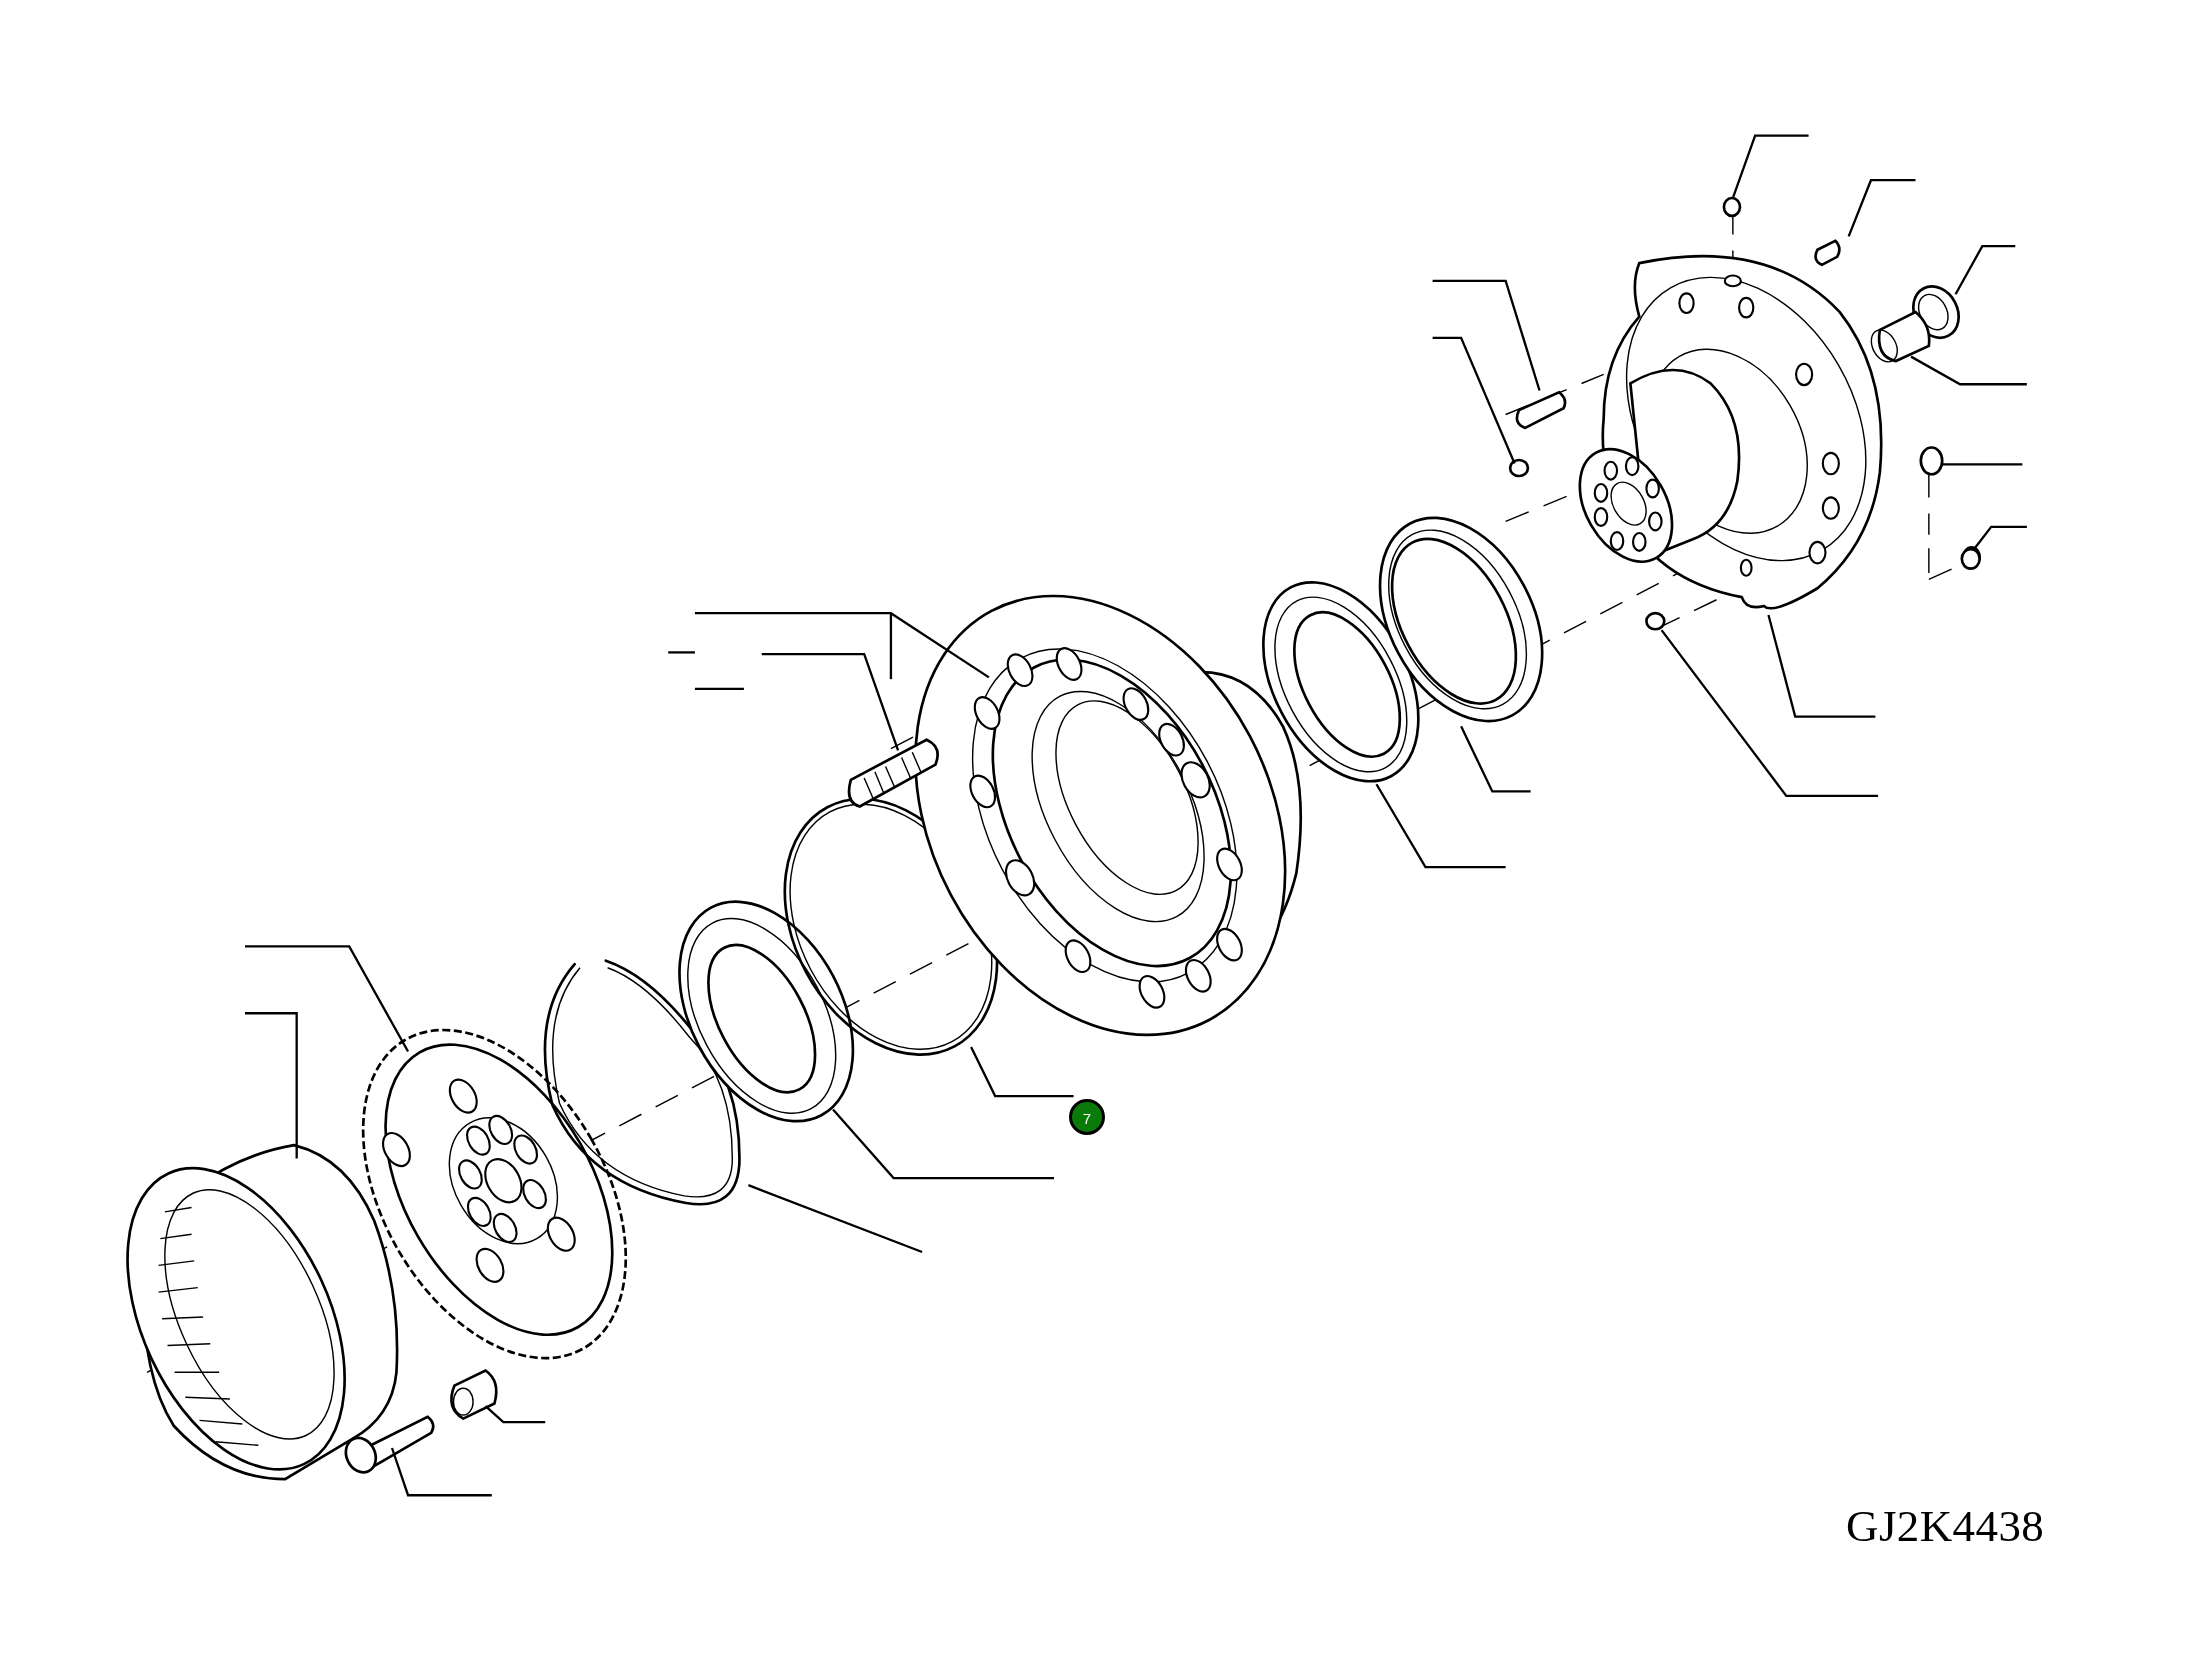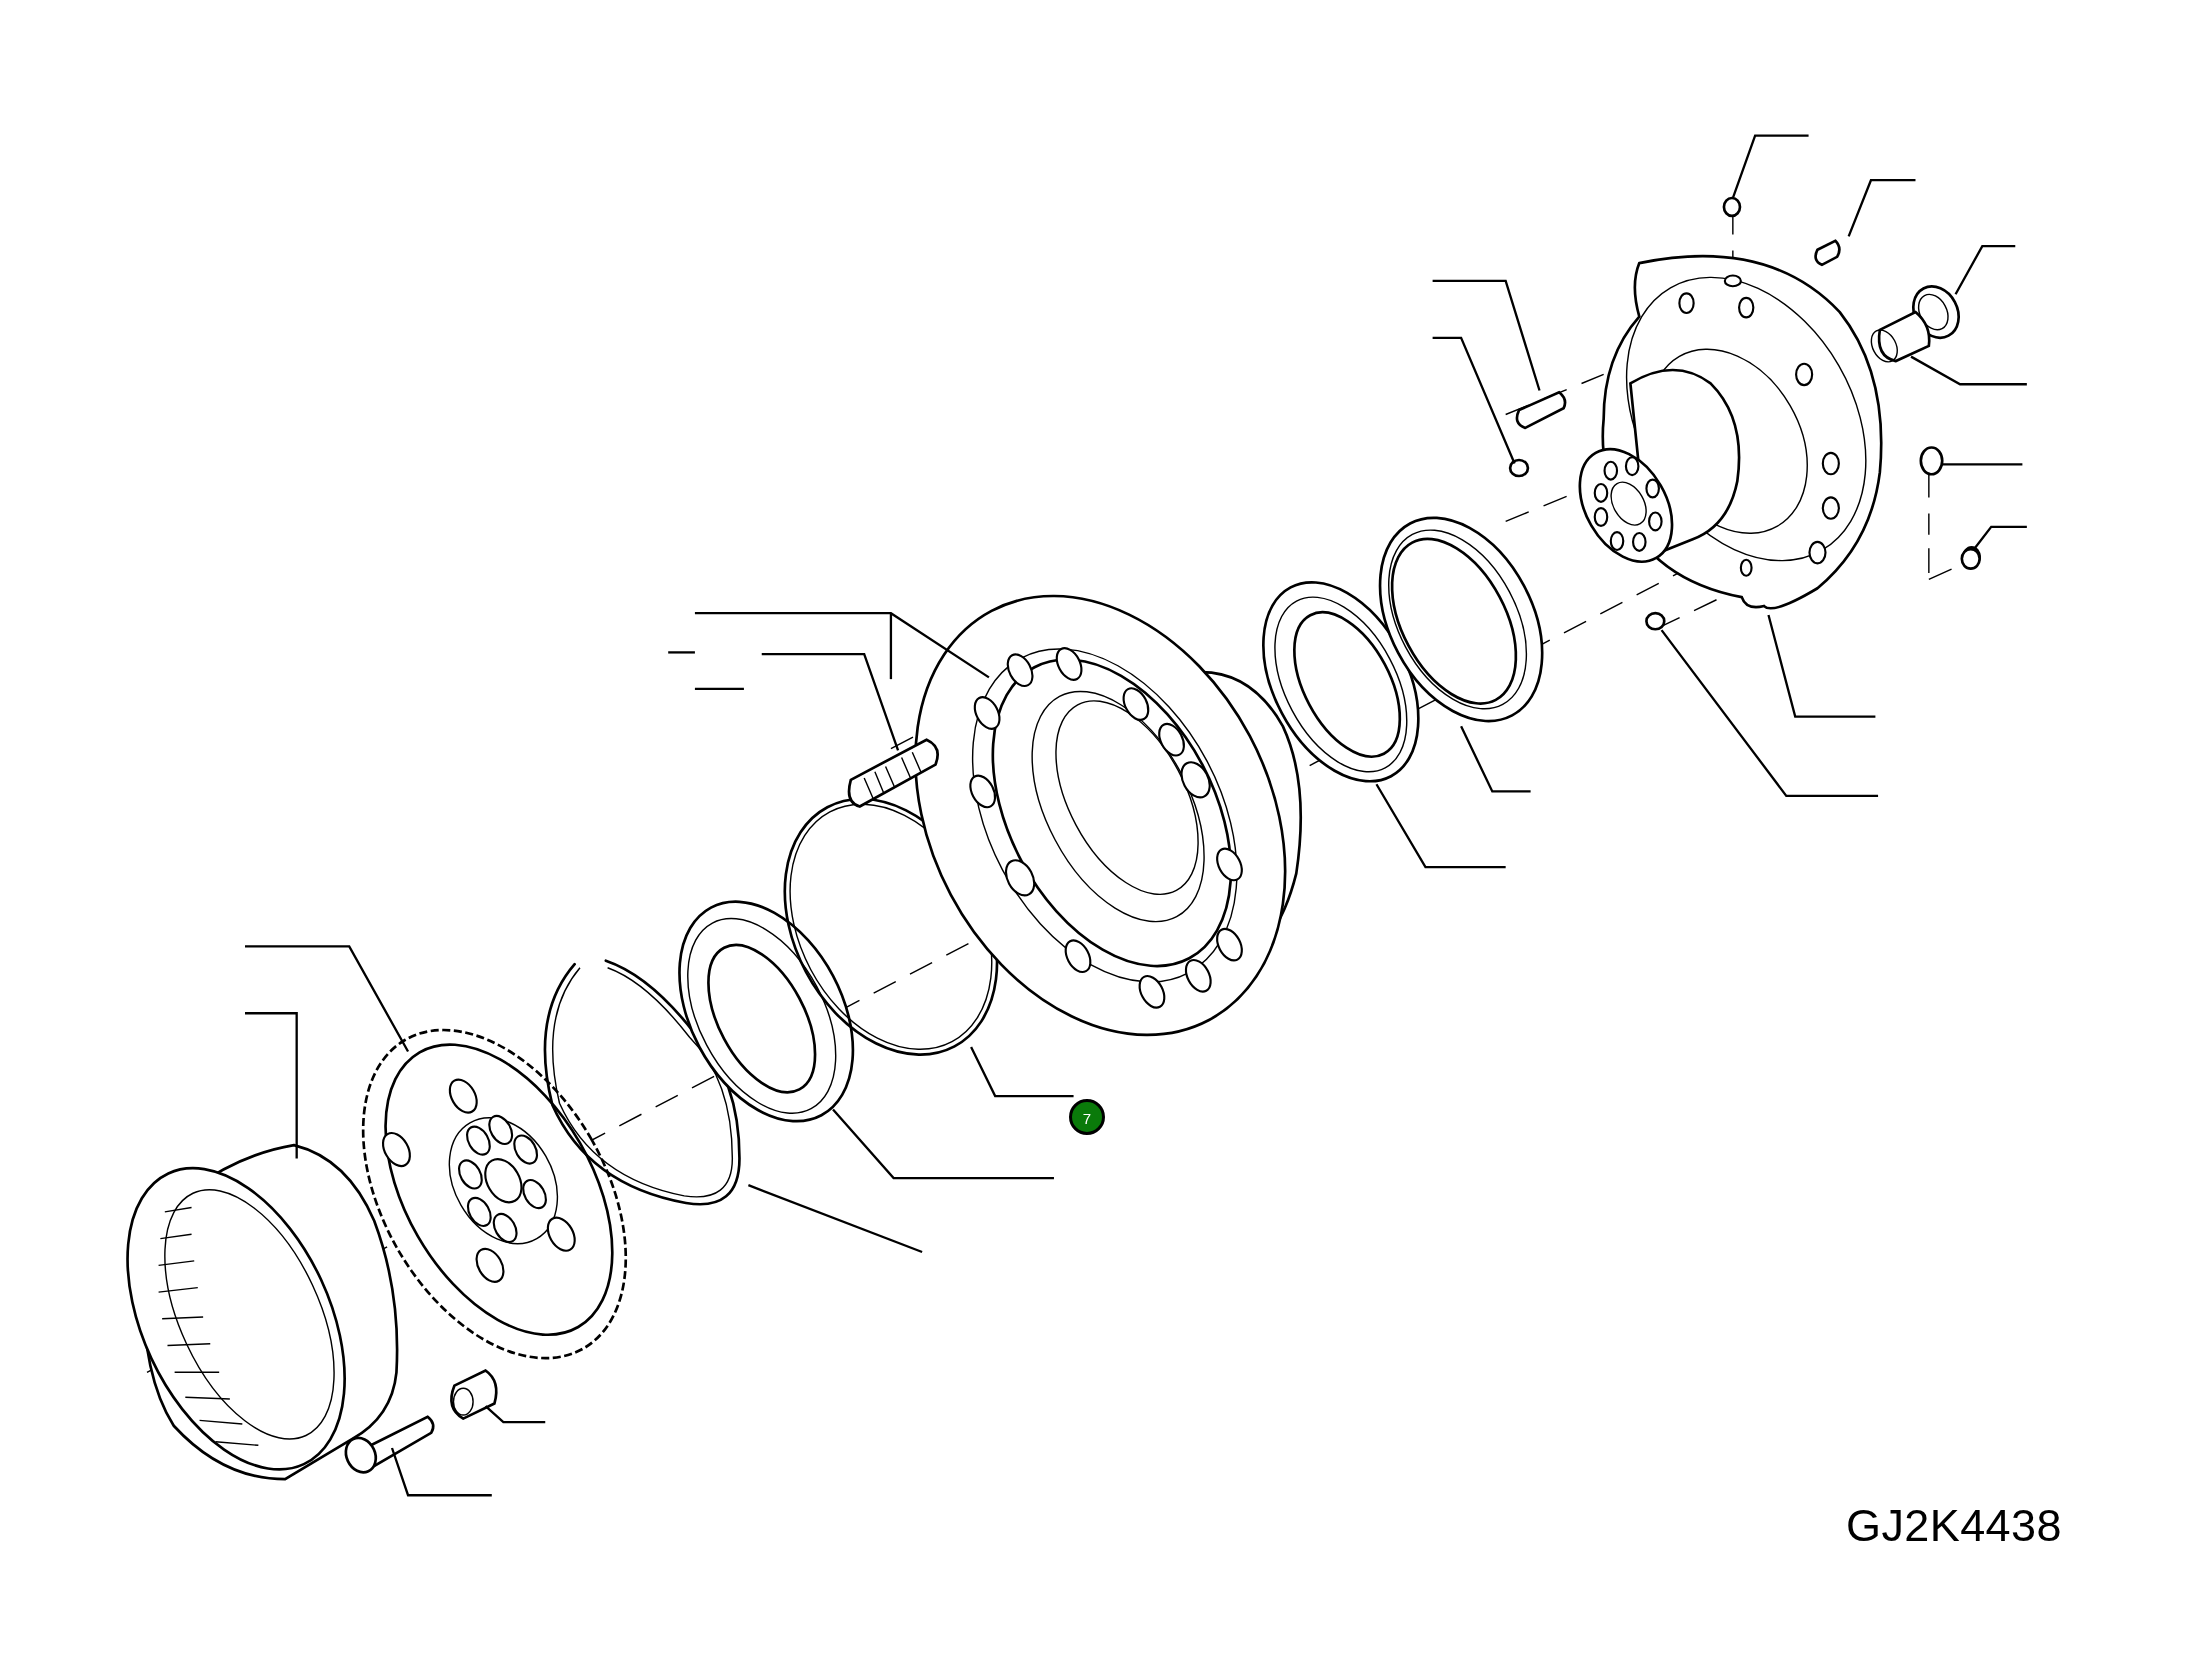--- a/index.html
+++ b/index.html
@@ -4,21 +4,21 @@
 <style>
   html, body { margin: 0; padding: 0; background: #ffffff; }
   #canvas { position: relative; width: 2189px; height: 1679px; background: #ffffff; overflow: hidden; }
   svg.drawing { position: absolute; left: 0; top: 0; }
   .ln { fill: none; stroke: #000; stroke-width: 3; stroke-linecap: round; stroke-linejoin: round; }
   .thin { fill: none; stroke: #000; stroke-width: 1.6; }
   .axis { fill: none; stroke: #000; stroke-width: 1.6; stroke-dasharray: 28 18; }
   .leader { fill: none; stroke: #000; stroke-width: 2.6; }
   .part { fill: #ffffff; stroke: #000; stroke-width: 3; }
   .hole { fill: #ffffff; stroke: #000; stroke-width: 2.4; }
-  #drawing-code { position: absolute; left: 1846px; top: 1500px; font-family: Liberation Sans, sans-serif; font-size: 45px; color: #000; letter-spacing: 0.4px; }
+  #drawing-code { position: absolute; left: 1846px; top: 1500px; font-family: Liberation Serif, serif; font-size: 45px; color: #000; letter-spacing: 0.4px; }
   #marker-7 { position: absolute; left: 1069px; top: 1099px; width: 30px; height: 30px; border-radius: 50%; background: #0a7a0a; border: 3.6px solid #000; display: flex; align-items: center; justify-content: center; cursor: pointer; }
   #marker-7 span { font-family: "Liberation Sans", sans-serif; font-size: 15px; color: #ffffff; margin-top: 3.6px; }
 </style>
 </head>
 <body>
 
 <div id="canvas">
 <svg class="drawing" width="2189" height="1679" viewBox="0 0 2457 1884">
 
   <g>

